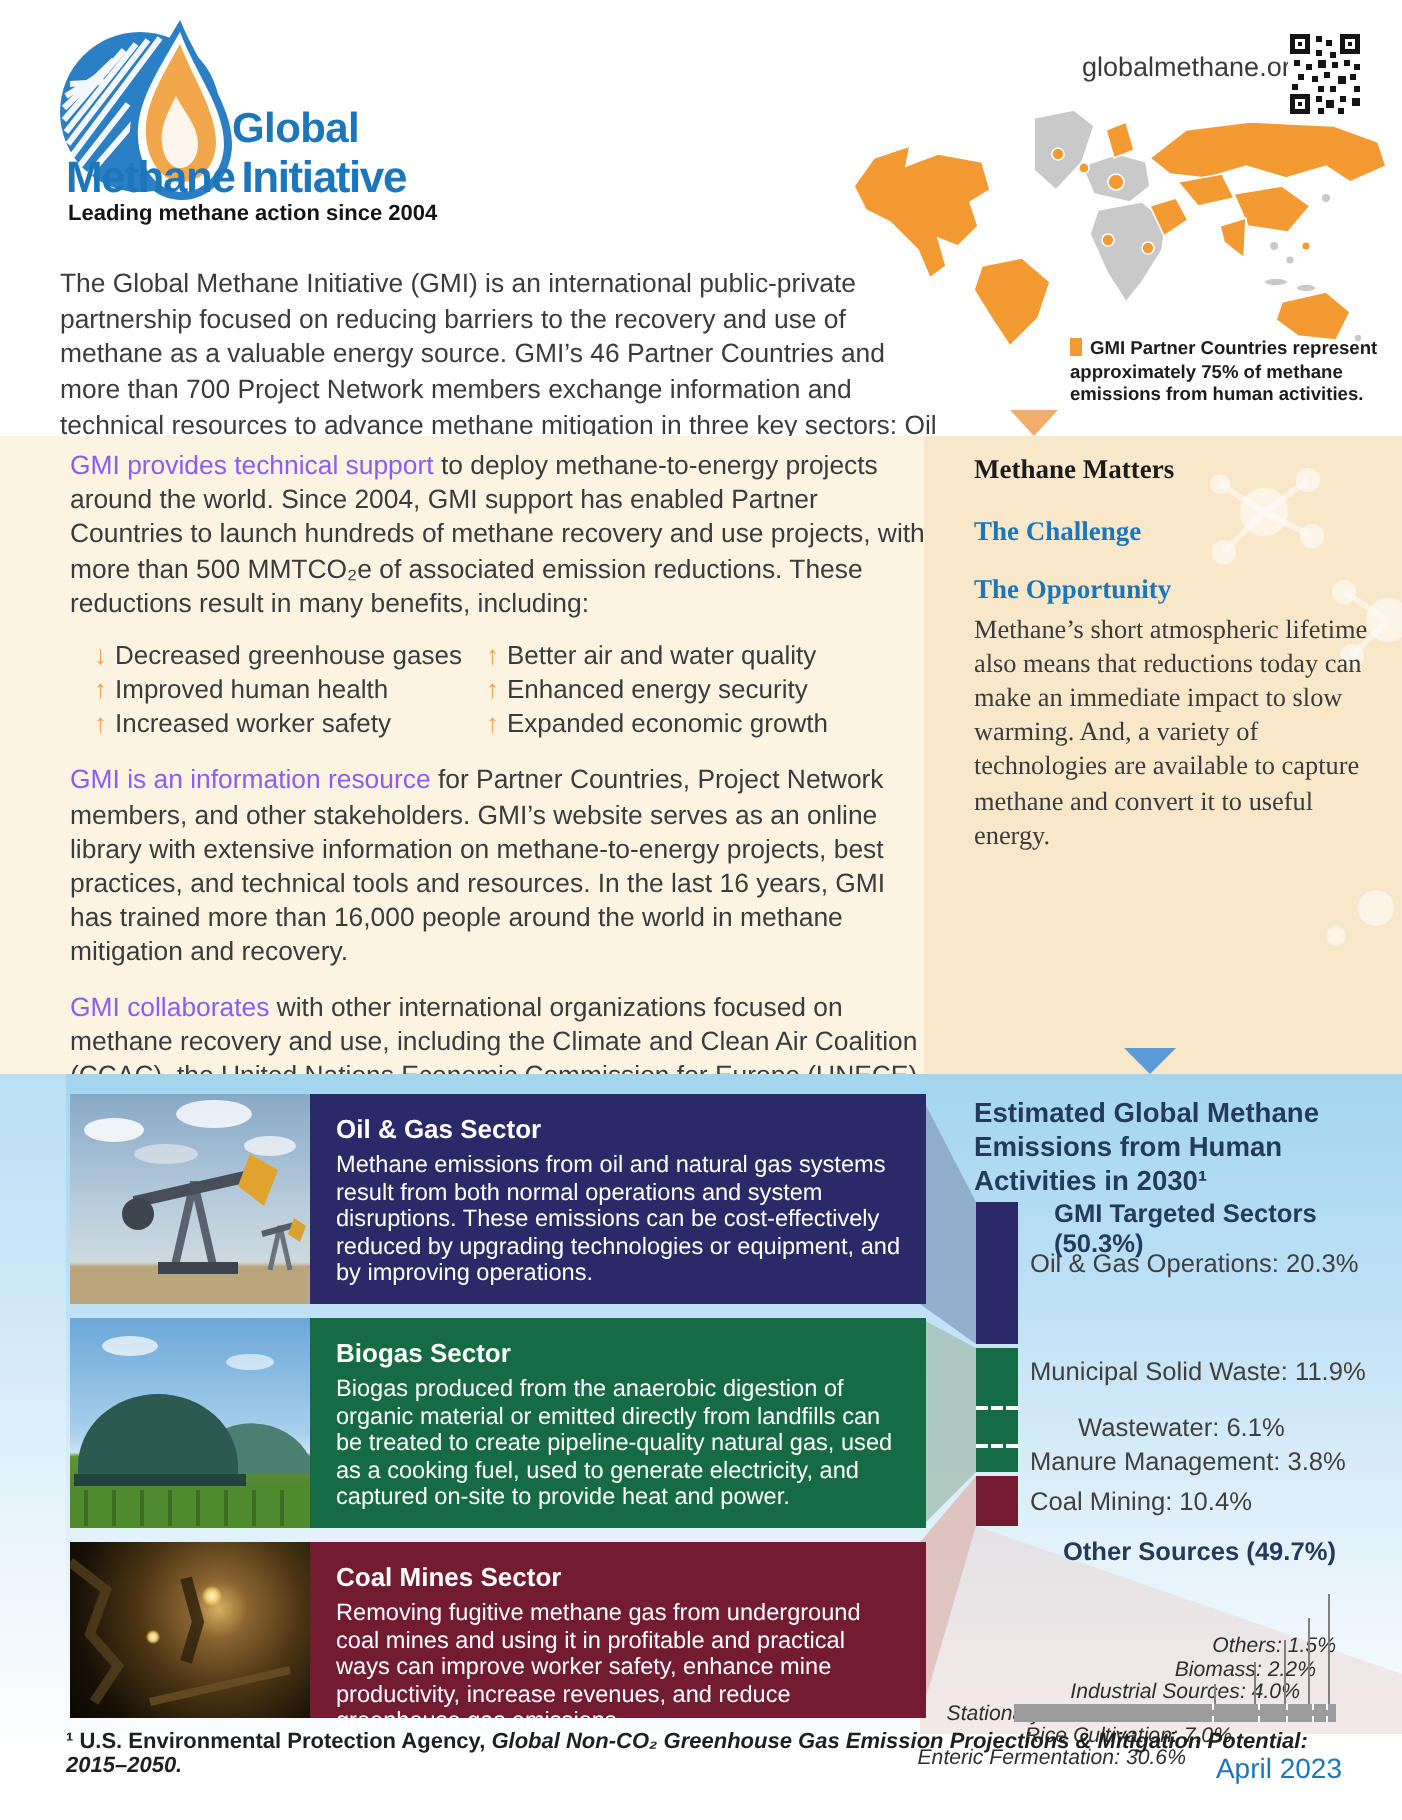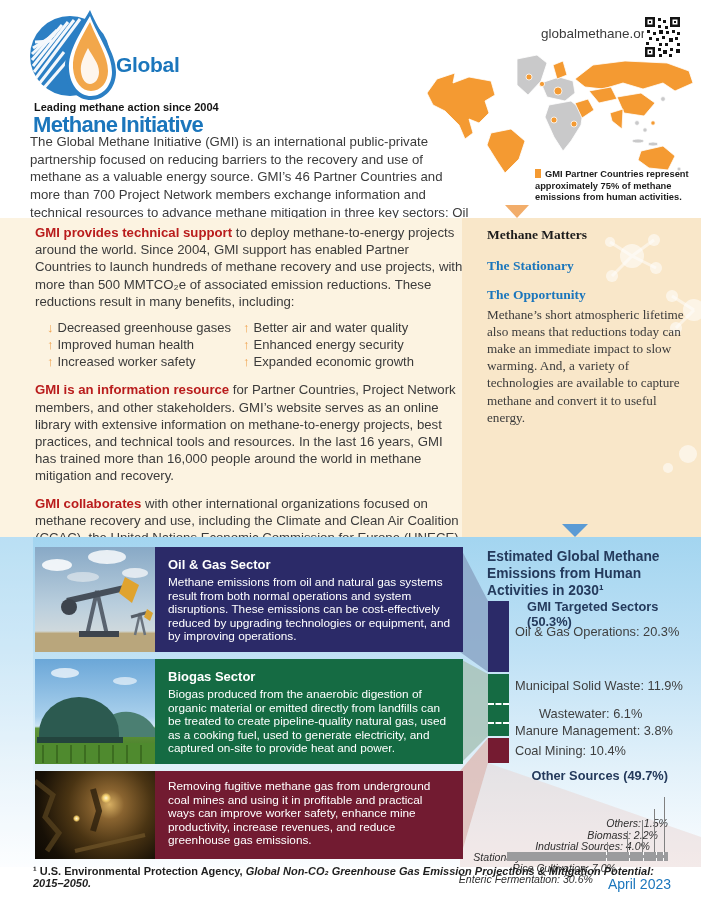--- a/index.html
+++ b/index.html
@@ -2,36 +2,36 @@
 <html><head>
 <meta charset="utf-8">
 <style>
   html,body{margin:0;padding:0;background:#e8e8e8;}
   .page{position:relative;width:701px;height:910px;margin:0 auto;background:#ffffff;overflow:hidden;
         font-family:"Liberation Sans","DejaVu Sans",sans-serif;color:#3b3b3b;}
   .abs{position:absolute;}
 
   
   .logo-global{left:116px;top:53px;font-size:21px;font-weight:bold;color:#1b76bc;letter-spacing:-0.3px;}
-  .logo-methane{left:33px;top:76px;font-size:22px;font-weight:bold;color:#1b76bc;letter-spacing:-0.7px;word-spacing:-2px;margin-top:36px;}
+  .logo-methane{left:33px;top:76px;font-size:22px;font-weight:bold;color:#1b76bc;letter-spacing:-0.7px;word-spacing:-2px;}
   .tagline{left:34px;top:101px;font-size:11px;font-weight:bold;color:#141414;}
   .site-url{left:541px;top:26px;font-size:13.5px;color:#3a3a3a;}
   .map-caption{left:535px;top:169px;width:162px;font-size:9.3px;line-height:11.6px;font-weight:bold;color:#1c1c1c;}
   .map-caption .bullet{display:inline-block;width:6px;height:9px;background:#f49a32;margin-right:4px;vertical-align:-1px;}
   .intro{left:30px;top:120px;width:446px;font-size:13.2px;line-height:17.6px;}
 
   
   .main-band{left:0;top:218px;width:701px;height:319px;background:#fcf3e1;}
   .side-band{left:462px;top:218px;width:239px;height:319px;background:#f9e7c9;overflow:hidden;}
   .tri-orange{left:505px;top:205px;width:0;height:0;border-left:12px solid transparent;border-right:12px solid transparent;border-top:13px solid #f2ad6a;}
   .tri-blue{left:562px;top:524px;width:0;height:0;border-left:13px solid transparent;border-right:13px solid transparent;border-top:13px solid #5b9bd5;}
 
   .main-col{left:35px;top:224px;width:430px;font-size:13.2px;line-height:17.2px;}
   .main-col p{margin:0 0 10px 0;}
-  .lead{font-weight:bold;color:#b91c1c;}
+  .lead{font-weight:normal;color:#8b5cf6;}
   .benefits{display:grid;grid-template-columns:196px 1fr;margin:2px 0 12px 12px;row-gap:1px;}
   .benefit{font-size:13px;line-height:15.8px;}
   .benefit .arrow{color:#f0a14b;font-weight:bold;margin-right:4px;}
 
   .side-col{left:487px;top:226px;width:203px;font-size:13.2px;line-height:17.2px;font-family:Liberation Serif, serif;}
   .side-heading{font-weight:bold;color:#1c1c1c;font-size:13.5px;margin:0 0 14px 0;}
   .side-title{font-weight:bold;color:#1b76bc;font-size:13.5px;margin:12px 0 2px 0;}
   .side-col p{margin:0;}
 
   
@@ -228,21 +228,21 @@
       <div class="benefit"><span class="arrow">↑</span><span>Enhanced energy security</span></div>
       <div class="benefit"><span class="arrow">↑</span><span>Increased worker safety</span></div>
       <div class="benefit"><span class="arrow">↑</span><span>Expanded economic growth</span></div>
     </div>
     <p><span class="lead">GMI is an information resource</span><span> for Partner Countries, Project Network members, and other stakeholders. GMI’s website serves as an online library with extensive information on methane-to-energy projects, best practices, and technical tools and resources. In the last 16 years, GMI has trained more than 16,000 people around the world in methane mitigation and recovery.</span></p>
     <p><span class="lead">GMI collaborates</span><span> with other international organizations focused on methane recovery and use, including the Climate and Clean Air Coalition (CCAC), the United Nations Economic Commission for Europe (UNECE), and the International Energy Agency (IEA).</span></p>
   </div>
 
   <div class="abs side-col">
     <div class="side-heading">Methane Matters</div>
-    <div class="side-title">The Stationary</div>
+    <div class="side-title">The Challenge</div>
     <div class="side-title">The Opportunity</div>
     <p>Methane’s short atmospheric lifetime also means that reductions today can make an immediate impact to slow warming. And, a variety of technologies are available to capture methane and convert it to useful energy.</p>
   </div>
   <div class="abs tri-blue"></div>
 
   <div class="abs bottom-band">
 
     <svg class="deco" width="701" height="330">
       <rect x="0" y="0" width="33" height="330" fill="rgba(255,255,255,0.25)"></rect>
       <polygon points="460,322 488,226 701,300 701,373 460,373" fill="#e8cdc8" opacity="0.4"></polygon>
@@ -307,20 +307,21 @@
         <div class="card-img img-coal">
           <div class="lamp" style="left:66px;top:22px;"></div>
           <div class="lamp" style="left:38px;top:44px;width:7px;height:7px;"></div>
           <svg width="120" height="88" viewBox="0 0 120 88" style="position:absolute;left:0;top:0;">
             <path d="M0,10 L18,24 L10,46 L24,62 L12,80" stroke="#5a4420" stroke-width="5" fill="none" opacity="0.7"></path>
             <path d="M40,80 L110,64" stroke="#6b5126" stroke-width="4" opacity="0.8"></path>
             <path d="M58,18 L64,40 L58,60" stroke="#2c1f0c" stroke-width="6" fill="none" opacity="0.8"></path>
           </svg>
         </div>
         <div class="card-panel">
+          <div class="card-title">Coal Mines Sector</div>
           <div class="card-body">Removing fugitive methane gas from underground coal mines and using it in profitable and practical ways can improve worker safety, enhance mine productivity, increase revenues, and reduce greenhouse gas emissions.</div>
         </div>
       </div>
     </div>
 
     <div class="abs chart-title">Estimated Global Methane Emissions from Human Activities in 2030¹</div>
     <div class="chart-subhead" style="left:527px;top:62px;">GMI Targeted Sectors (50.3%)</div>
 
     <div class="abs bar-stack">
       <div class="seg" style="height:71px;background:#2b2a68;"></div>

